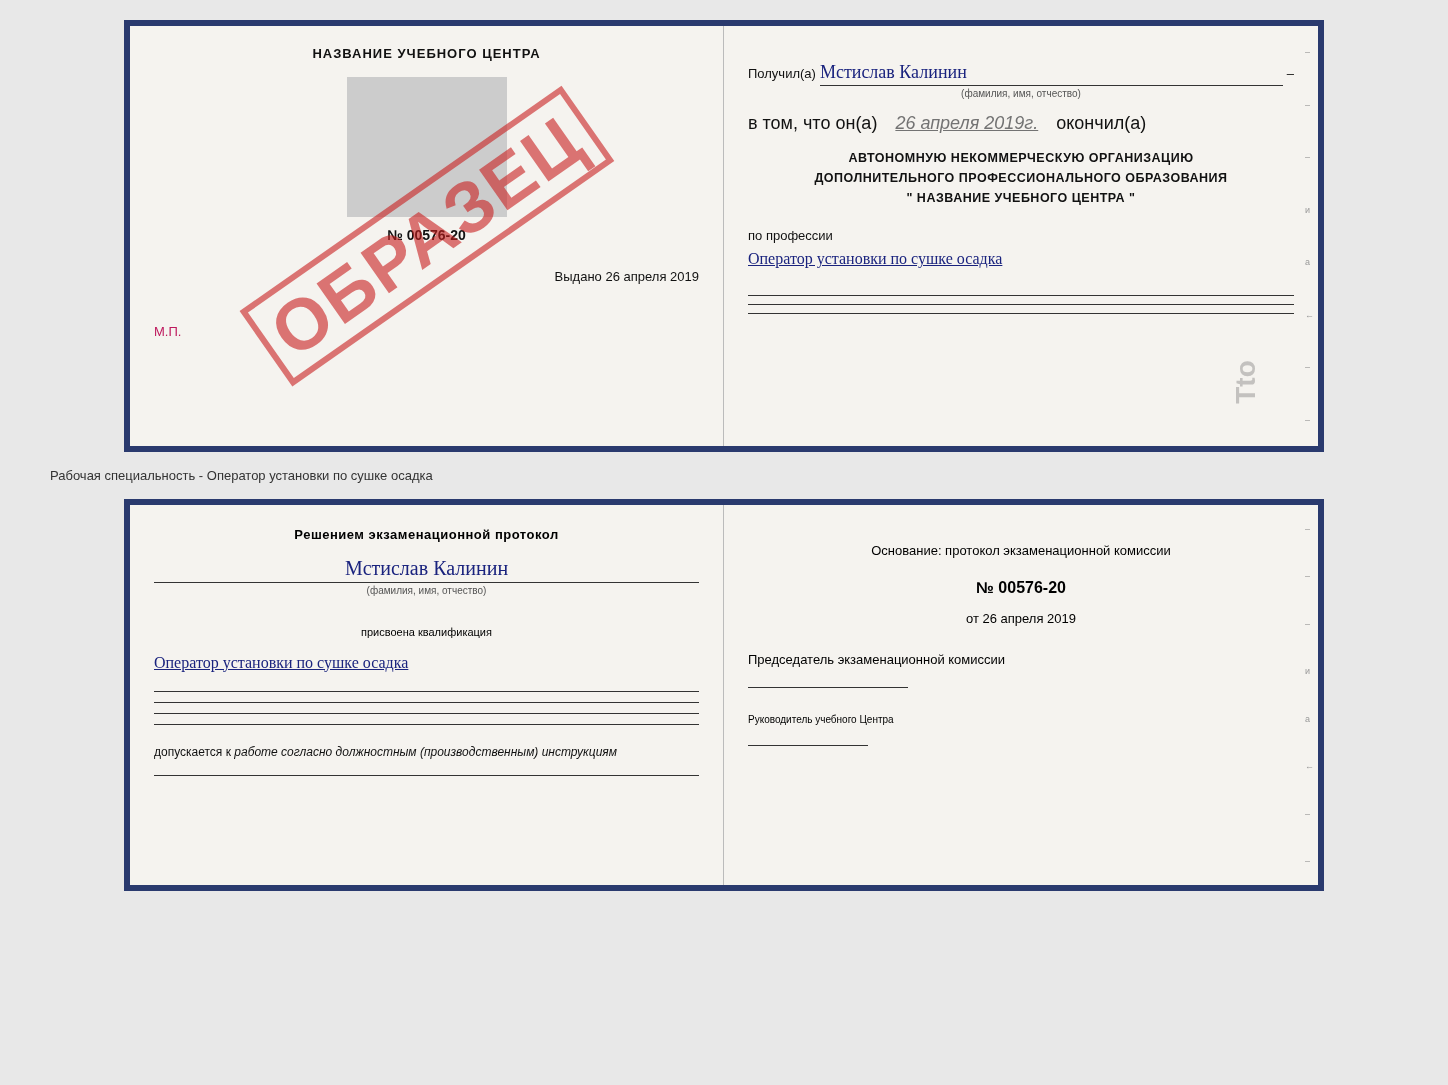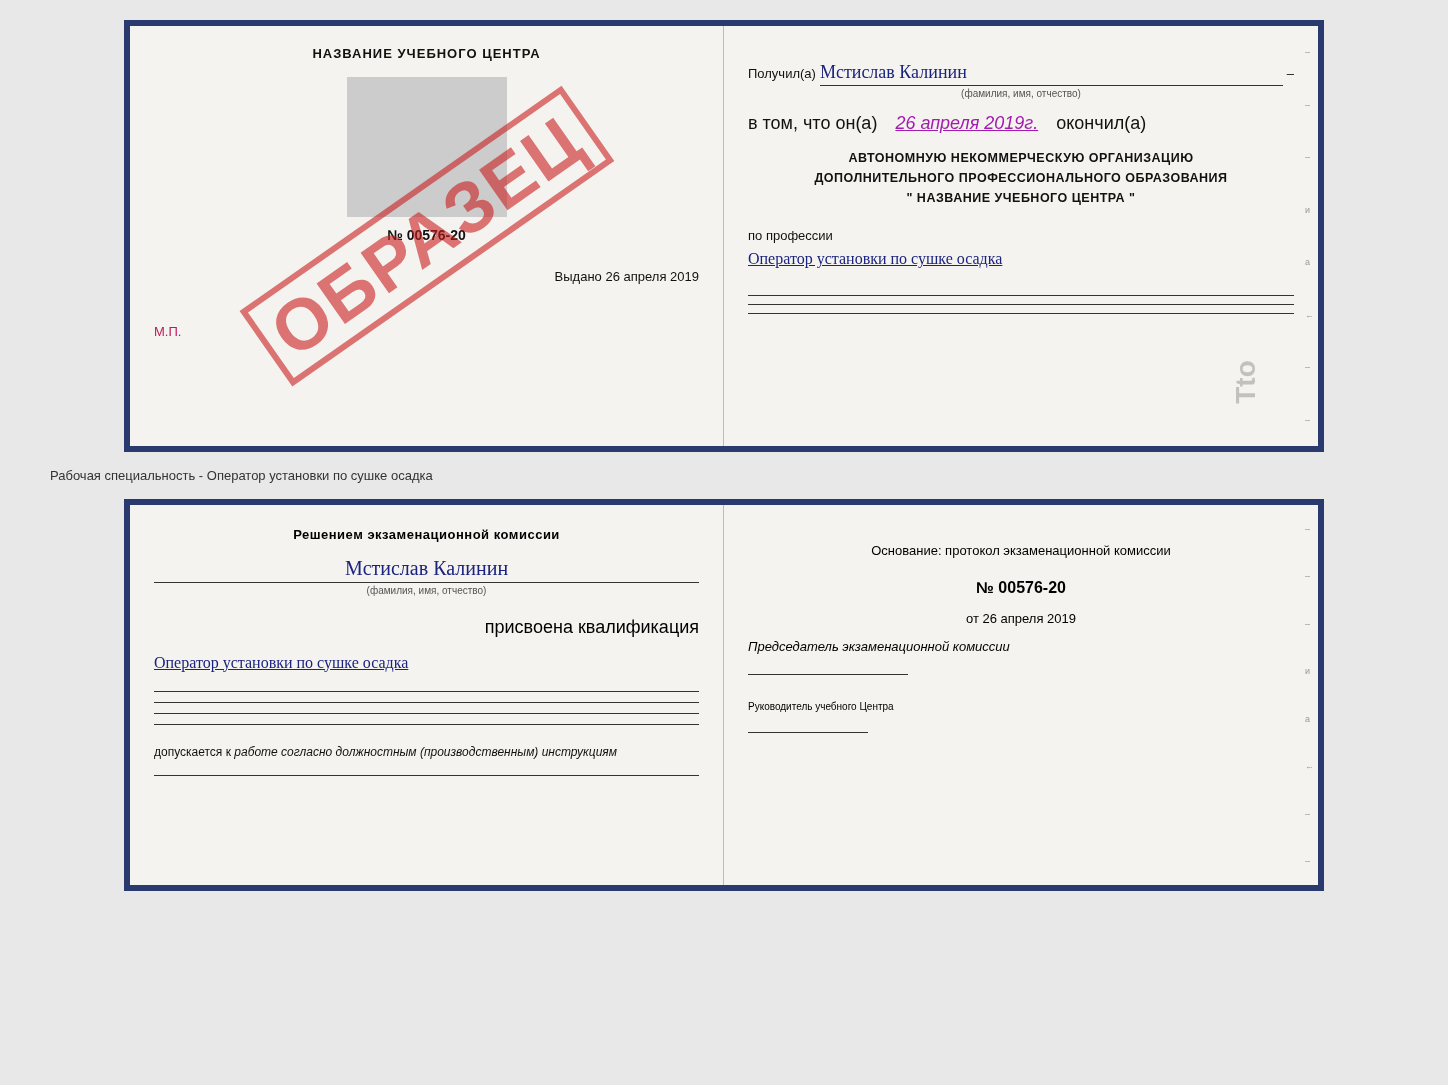--- a/index.html
+++ b/index.html
@@ -152,21 +152,21 @@
     .vtom-line {
       display: flex;
       align-items: flex-end;
       gap: 18px;
       font-size: 18px;
     }
 
     .vtom-date {
       font-style: italic;
       text-decoration: underline;
-      color: #a21caf;
+      color: #737373;
     }
 
     .org-block {
       font-size: 12.5px;
       text-align: center;
       line-height: 1.6;
       font-weight: bold;
       text-transform: uppercase;
       letter-spacing: 0.5px;
     }
@@ -246,23 +246,23 @@
       font-family: Georgia, serif;
       font-size: 20px;
       color: #1a237e;
       text-align: center;
       border-bottom: 1px solid #333;
       padding-bottom: 2px;
       margin-top: 4px;
     }
 
     .присвоена {
-      font-size: 18px;
-      text-align: right;
-      margin-top: 13px;
+      font-size: 11px;
+      text-align: center;
+      margin-top: 22px;
     }
 
     .qualification-name {
       font-family: Georgia, serif;
       font-size: 16px;
       color: #1a237e;
       text-decoration: underline;
       text-align: left;
       margin-top: 4px;
       line-height: 1.6;
@@ -305,23 +305,22 @@
     }
 
     .ot-date {
       font-size: 13px;
       text-align: center;
       margin-top: 4px;
     }
 
     .predsedatel {
       font-size: 13px;
-      margin-top: 1px;
+      margin-top: 14px;
       line-height: 1.5;
-      font-style: italic;
     }
 
     .rukovoditel {
       font-size: 10px;
       margin-top: 14px;
       line-height: 1.5;
     }
 
     .sig-line {
       border-bottom: 1px solid #333;
@@ -414,21 +413,21 @@
 
     <div class="tto-watermark">Tto</div>
   </div>
 </div>
 
 <div class="separator-text">Рабочая специальность - Оператор установки по сушке осадка</div>
 
 <div class="document-card bottom-card">
 
   <div class="doc-left">
-    <div class="resheniem-title">Решением экзаменационной комиссии</div>
+    <div class="resheniem-title">Решением экзаменационной протокол</div>
 
     <div>
       <div class="name-handwritten">Мстислав Калинин</div>
       <div class="small-label">(фамилия, имя, отчество)</div>
     </div>
 
     <div class="присвоена">присвоена квалификация</div>
 
     <div class="qualification-name">Оператор установки по сушке осадка</div>
 

